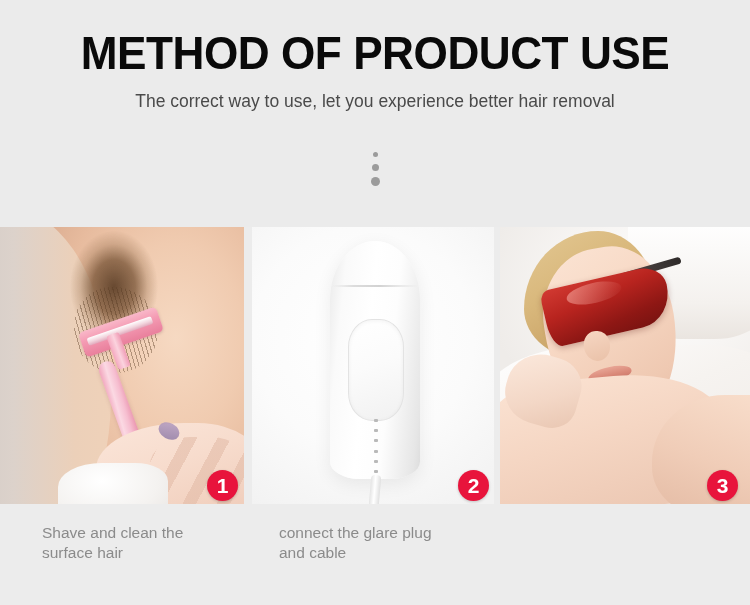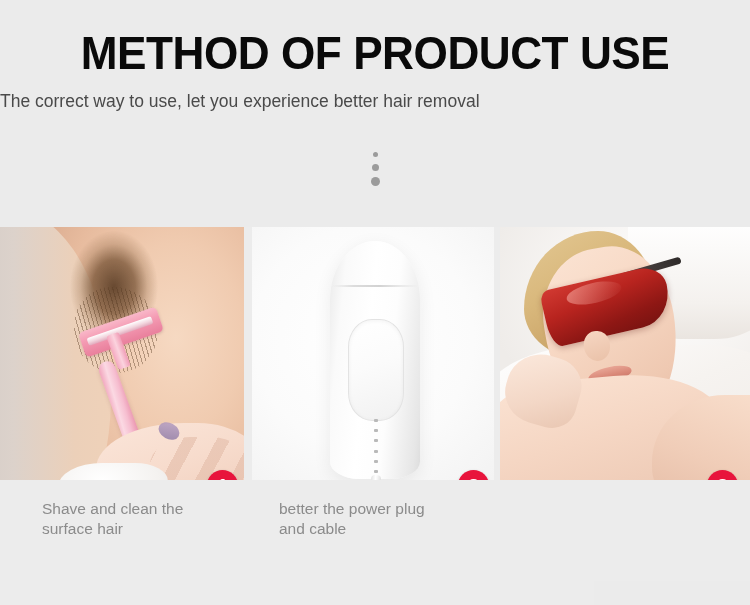--- a/index.html
+++ b/index.html
@@ -16,21 +16,21 @@
   .title {
     position:absolute; left:0; top:26px; width:750px;
     text-align:center; color:#0a0a0a;
     font-size:46px; font-weight:bold; letter-spacing:-0.5px;
     font-family:"Liberation Sans Narrow","Liberation Sans",sans-serif;
     transform:scaleX(0.96); transform-origin:center;
     white-space:nowrap;
   }
   .subtitle {
     position:absolute; left:0; top:91px; width:750px;
-    text-align:left; color:#4a4a4a; font-size:17.5px; font-weight:400;
+    text-align:center; color:#4a4a4a; font-size:17.5px; font-weight:400;
     white-space:nowrap;
   }
   .dots { position:absolute; left:0; top:152px; width:750px;
           display:flex; flex-direction:column; align-items:center; }
   .dot { background:#9b9b9b; border-radius:50%; }
   .dot.d1 { width:5px;  height:5px;  margin-bottom:7px; }
   .dot.d2 { width:7px;  height:7px;  margin-bottom:6px; }
   .dot.d3 { width:9px;  height:9px; }
 
   
@@ -224,21 +224,21 @@
     color:#ffffff; font-size:21px; font-weight:bold; line-height:31px;
     text-align:center;
     box-shadow:0 1px 3px rgba(0,0,0,.2);
     font-family:"Liberation Sans", sans-serif;
   }
   .badge.b1 { left:207px; top:243px; }
   .badge.b2 { left:206px; top:243px; }
   .badge.b3 { left:207px; top:243px; }
 
   
-  .captions { position:absolute; left:0; top:480px; width:750px; height:101px; background:#ececec; }
+  .captions { position:absolute; left:0; top:504px; width:750px; height:101px; background:#ececec; }
   .caption {
     position:absolute; top:19px;
     color:#8b8b8b; font-size:15.5px; line-height:20px; font-weight:400;
     white-space:pre-line;
   }
   .caption.c1 { left:42px;  width:210px; }
   .caption.c2 { left:279px; width:215px; }
   .caption.c3 { left:538px; width:212px; }
 </style>
 </head>
@@ -312,17 +312,17 @@
         <div class="shoulder"></div>
       </div>
       <div class="badge b3">3</div>
     </div>
 
   </div>
 
   <div class="captions">
     <div class="caption c1">Shave and clean the
 surface hair</div>
-    <div class="caption c2">better the power plug
+    <div class="caption c2">connect the glare plug
 and cable</div>
   </div>
 
 </div>
 
 </body></html>

